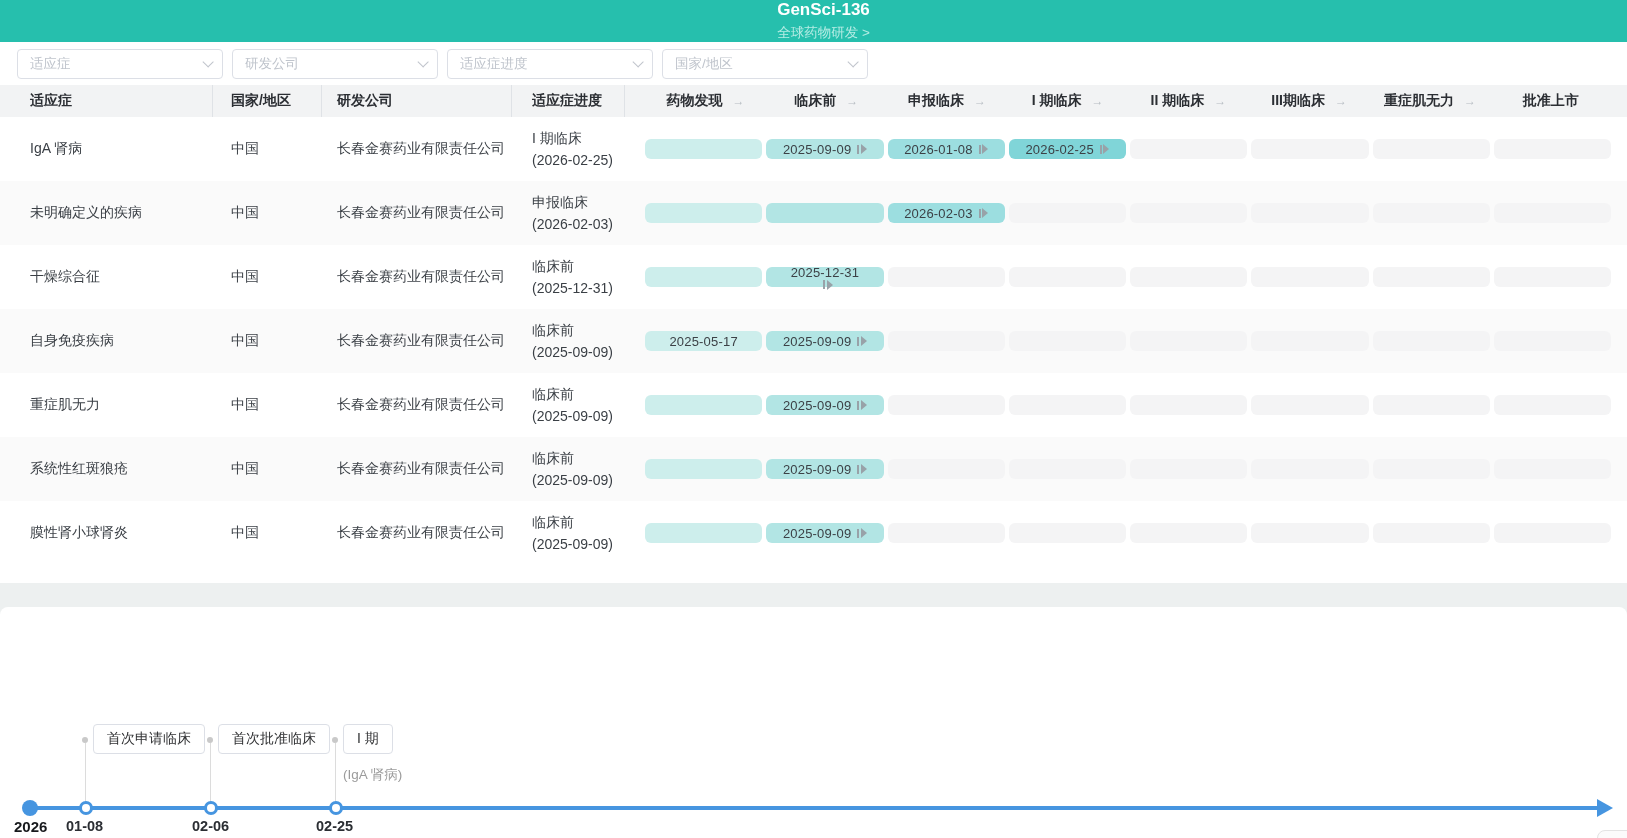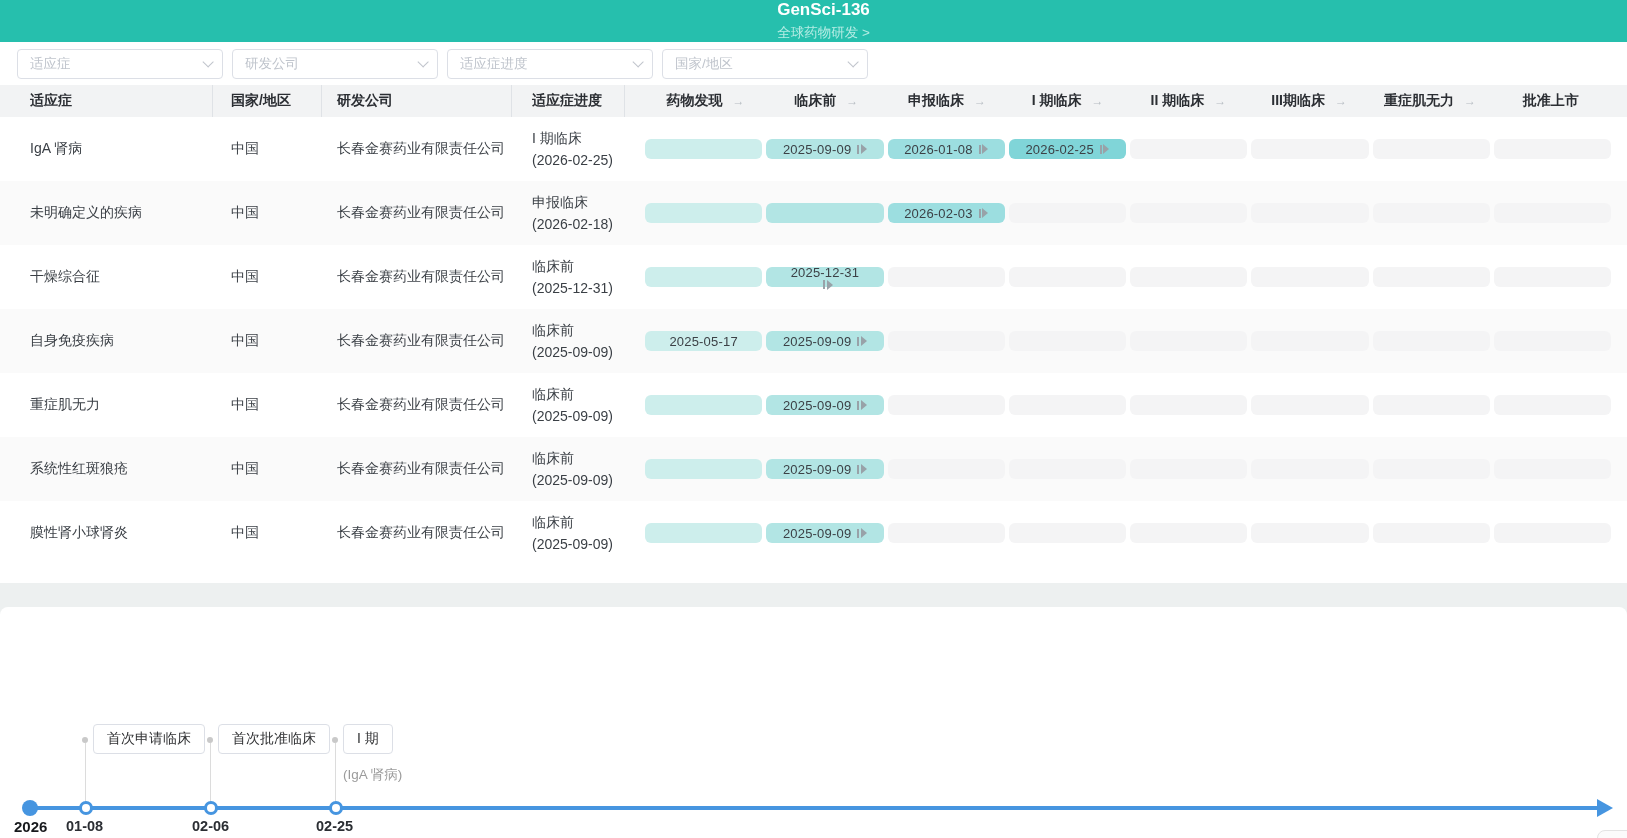--- a/index.html
+++ b/index.html
@@ -187,21 +187,21 @@
             <div class="stage-bar"></div>
           </div>
         </div>
       </div>
       <div class="trow alt">
         <div class="c1 cell-text">未明确定义的疾病</div>
         <div class="c2 cell-text">中国</div>
         <div class="c3 cell-text">长春金赛药业有限责任公司</div>
         <div class="c4 progress-cell">
           <span>申报临床</span>
-          <span>(2026-02-18)</span>
+          <span>(2026-02-03)</span>
         </div>
         <div class="cstages">
           <div class="stage-grid">
             <div class="stage-bar" style="background: rgb(205, 238, 236);"></div>
             <div class="stage-bar" style="background: rgb(178, 229, 228);"></div>
             <div class="stage-bar" style="background: rgb(156, 222, 224);">
               <span class="bar-date">2026-02-03</span>
               <span class="step-icon"></span>
             </div>
             <div class="stage-bar"></div>

